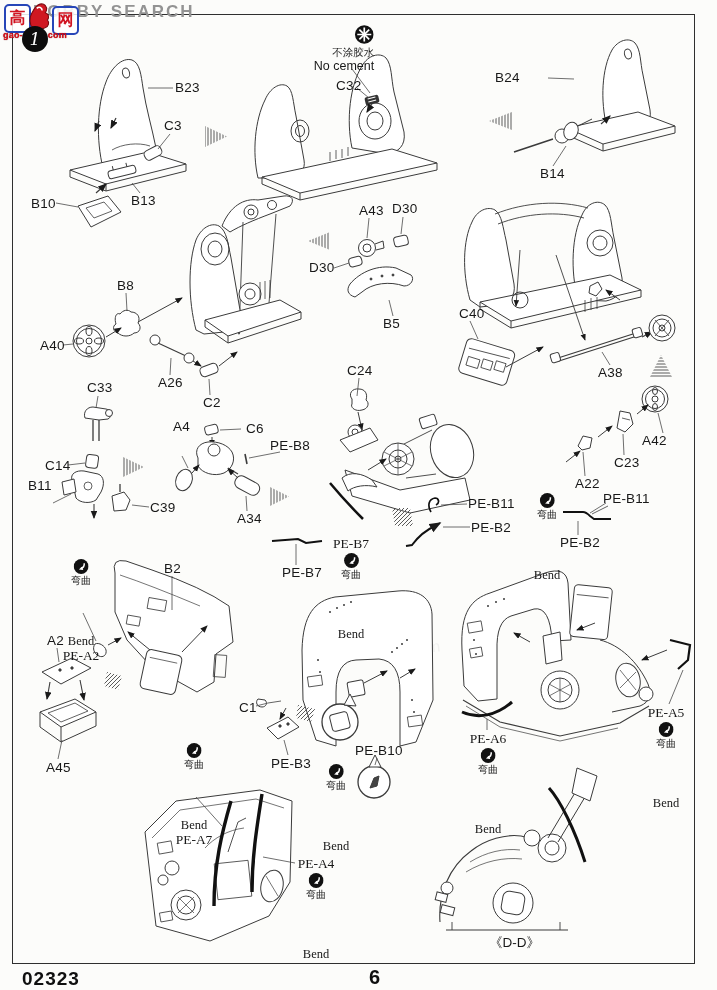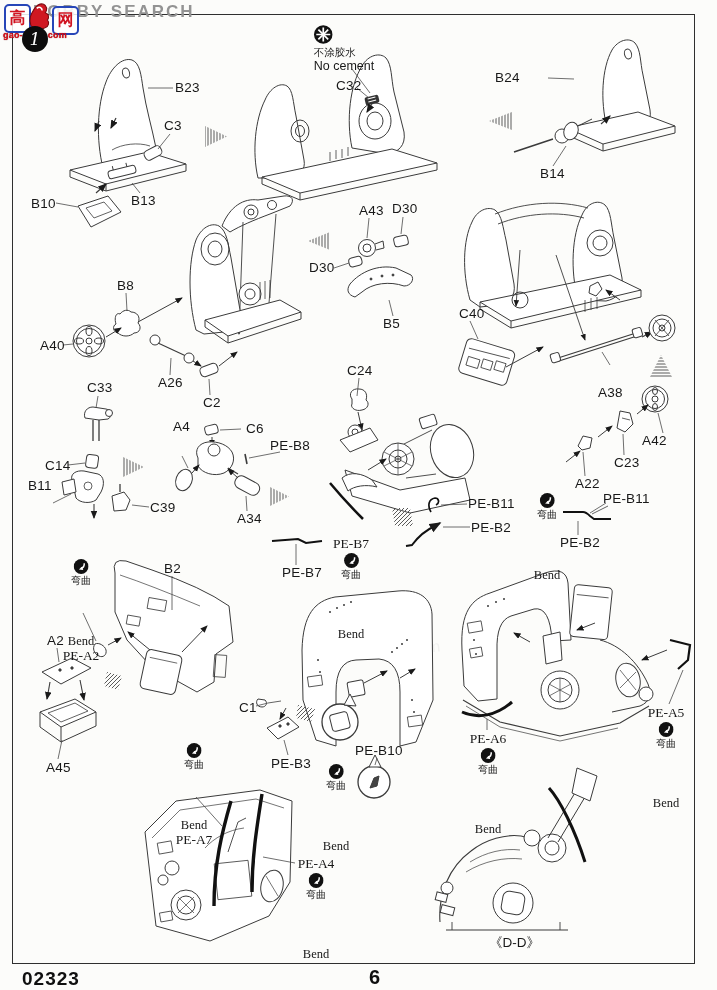--- a/index.html
+++ b/index.html
@@ -10,21 +10,21 @@
   svg.art{position:absolute;left:0;top:0;}
   .plabel{position:absolute;font-size:13.5px;color:#181818;letter-spacing:.2px;
           white-space:nowrap;line-height:1;}
   .bend-block{position:absolute;display:flex;flex-direction:column;align-items:center;
               transform:translateX(-50%);line-height:1.15;text-align:center;font-family:Liberation Serif, serif;}
   .bend-block .blabel{font-size:13.5px;color:#181818;white-space:nowrap;line-height:1.15;}
   .bend-icon{width:15px;height:15px;margin:1px 0;}
   .bend-zh{font-size:10px;color:#1d1d1d;}
   .bend-en{font-size:12.5px;color:#181818;margin-top:47px;}
   .nocement{position:absolute;left:344px;top:25px;transform:translateX(-50%);
-            display:flex;flex-direction:column;align-items:flex-start;line-height:1.2;}
+            display:flex;flex-direction:column;align-items:flex-end;line-height:1.2;}
   .nocement .nc-zh{font-size:10.5px;color:#1d1d1d;margin-top:2px;}
   .nocement .nc-en{font-size:12.5px;color:#181818;}
   .hobby{position:absolute;left:33px;top:2px;font-size:17px;font-weight:bold;
          color:#939393;letter-spacing:2px;}
   .logo{position:absolute;left:2px;top:2px;width:80px;height:42px;}
   .logo-box{position:absolute;width:23px;height:25px;border:2.5px solid #2746b8;
             border-radius:5px;background:rgba(255,255,255,.85);color:#d11422;
             font-weight:bold;font-size:16px;display:flex;align-items:center;justify-content:center;}
   .logo-domain{position:absolute;left:1px;top:28px;font-size:9px;font-weight:bold;
                color:#e00d18;text-shadow:0 0 1px #5a0a0a;letter-spacing:.2px;}
@@ -532,21 +532,21 @@
   <span class="plabel" style="left:540px;top:167px">B14</span>
   <span class="plabel" style="left:359px;top:204px">A43</span>
   <span class="plabel" style="left:392px;top:202px">D30</span>
   <span class="plabel" style="left:309px;top:261px">D30</span>
   <span class="plabel" style="left:383px;top:317px">B5</span>
   <span class="plabel" style="left:117px;top:279px">B8</span>
   <span class="plabel" style="left:40px;top:339px">A40</span>
   <span class="plabel" style="left:158px;top:376px">A26</span>
   <span class="plabel" style="left:203px;top:396px">C2</span>
   <span class="plabel" style="left:459px;top:307px">C40</span>
-  <span class="plabel" style="left:598px;top:386px">A38</span>
+  <span class="plabel" style="left:598px;top:366px">A38</span>
   <span class="plabel" style="left:87px;top:381px">C33</span>
   <span class="plabel" style="left:45px;top:459px">C14</span>
   <span class="plabel" style="left:28px;top:479px">B11</span>
   <span class="plabel" style="left:150px;top:501px">C39</span>
   <span class="plabel" style="left:173px;top:420px">A4</span>
   <span class="plabel" style="left:246px;top:422px">C6</span>
   <span class="plabel" style="left:270px;top:439px">PE-B8</span>
   <span class="plabel" style="left:237px;top:512px">A34</span>
   <span class="plabel" style="left:347px;top:364px">C24</span>
   <span class="plabel" style="left:468px;top:497px">PE-B11</span>

